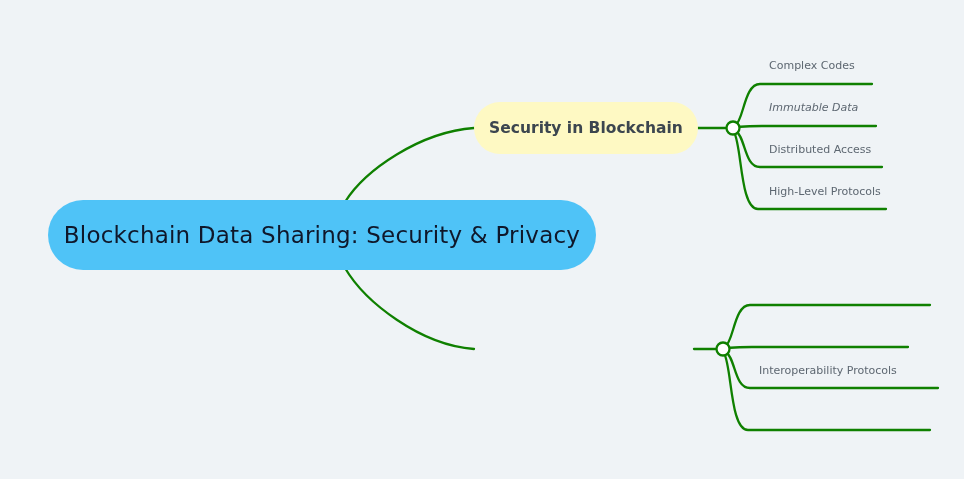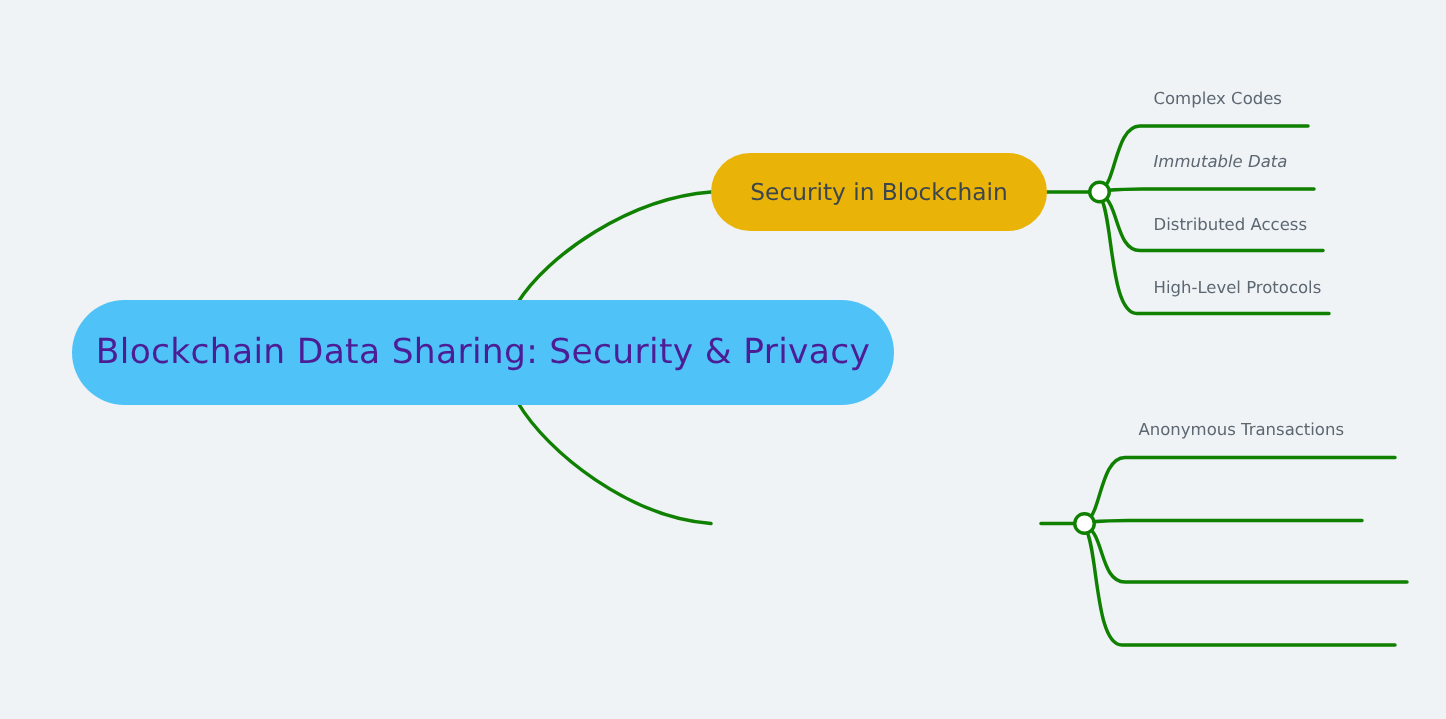--- a/index.html
+++ b/index.html
@@ -29,36 +29,36 @@
     position: absolute;
     left: 48px;
     top: 200px;
     width: 548px;
     height: 70px;
     background: #4fc3f7;
     border-radius: 35px;
     display: flex;
     align-items: center;
     justify-content: center;
-    color: #4c1d95;
+    color: #0f172a;
     font-size: 23px;
     font-weight: 400;
     letter-spacing: 0.2px;
     white-space: nowrap;
   }
   .node-branch {
     position: absolute;
-    background: #eab308;
+    background: #fef9c3;
     border-radius: 26px;
     display: flex;
     align-items: center;
     justify-content: center;
     color: #3c464f;
     font-size: 15.5px;
-    font-weight: normal;
+    font-weight: bold;
     white-space: nowrap;
   }
   #branch-security {
     left: 474px;
     top: 102px;
     width: 224px;
     height: 52px;
   }
   #branch-privacy {
     left: 474px;
@@ -115,15 +115,15 @@
   <div class="node-branch" id="branch-security">
     <span>Security in Blockchain</span>
   </div>
 
 
   <div class="leaf-label" style="left:769px; top:59px;">Complex Codes</div>
   <div class="leaf-label" style="left:769px; top:101px;font-style:italic;">Immutable Data</div>
   <div class="leaf-label" style="left:769px; top:143px;">Distributed Access</div>
   <div class="leaf-label" style="left:769px; top:185px;">High-Level Protocols</div>
 
-  <div class="leaf-label" style="left:759px; top:280px;">Anonymous Transactions</div>
+  <div class="leaf-label" style="left:759px; top:364px;">Interoperability Protocols</div>
 
 </div>
 
 </body></html>

